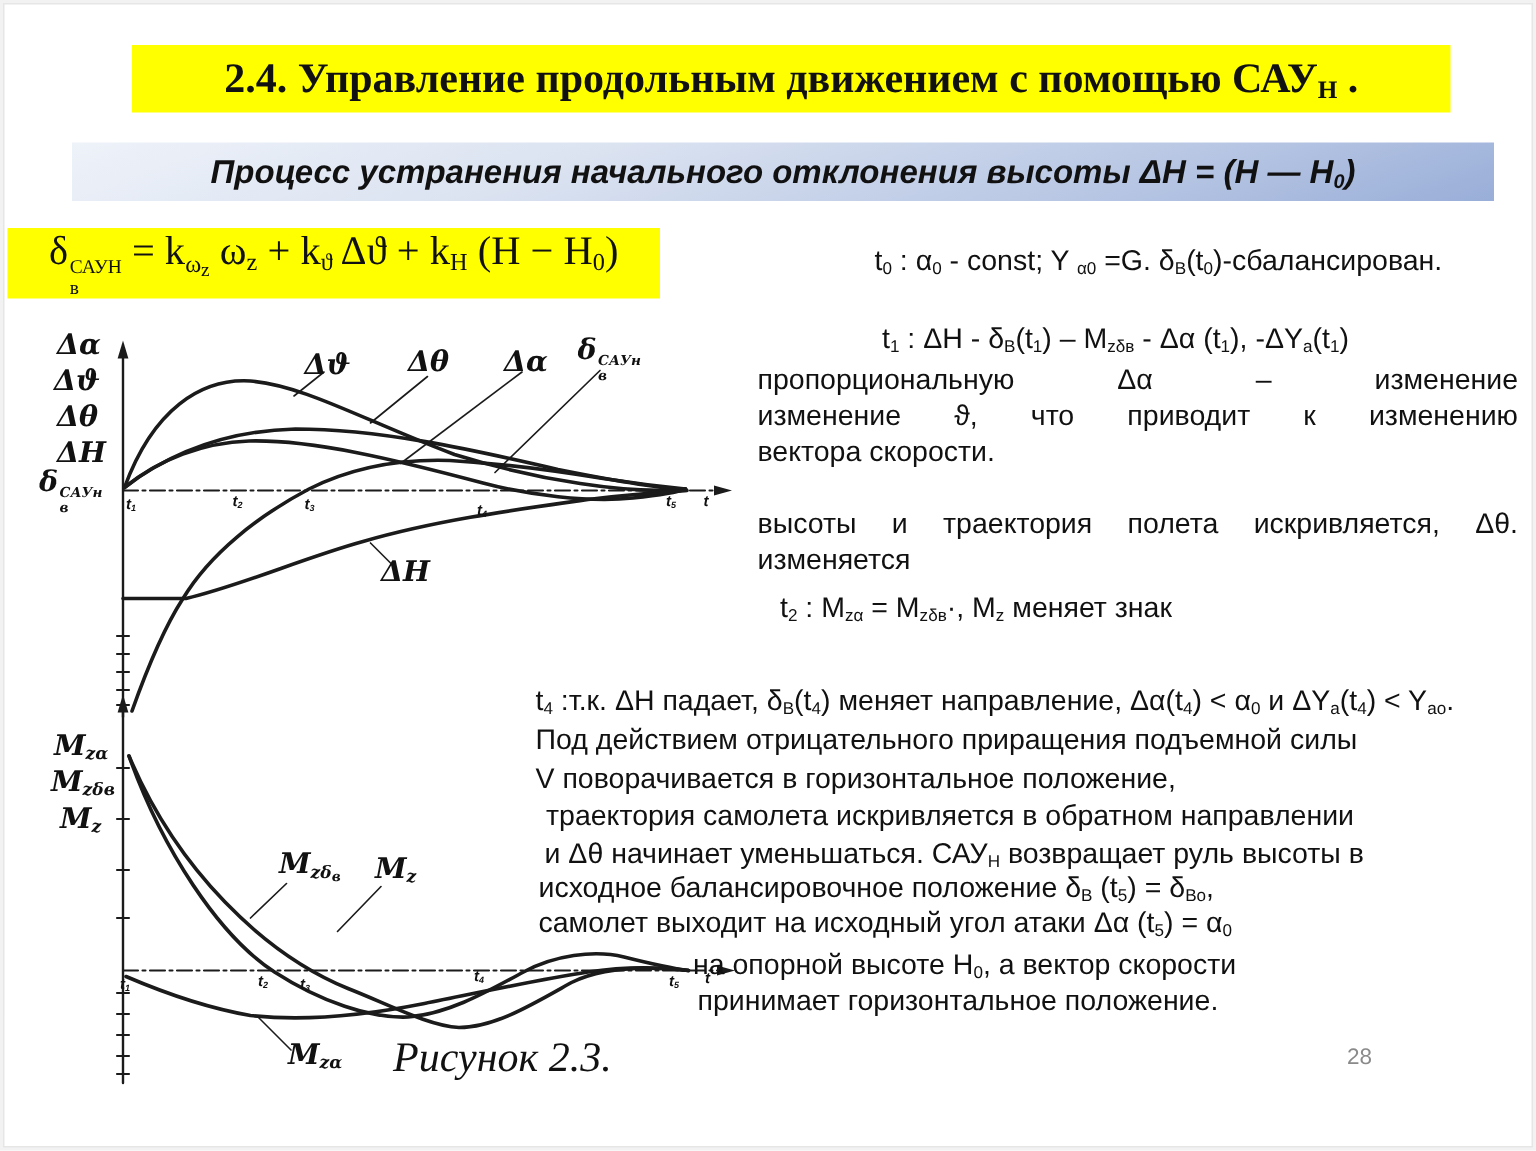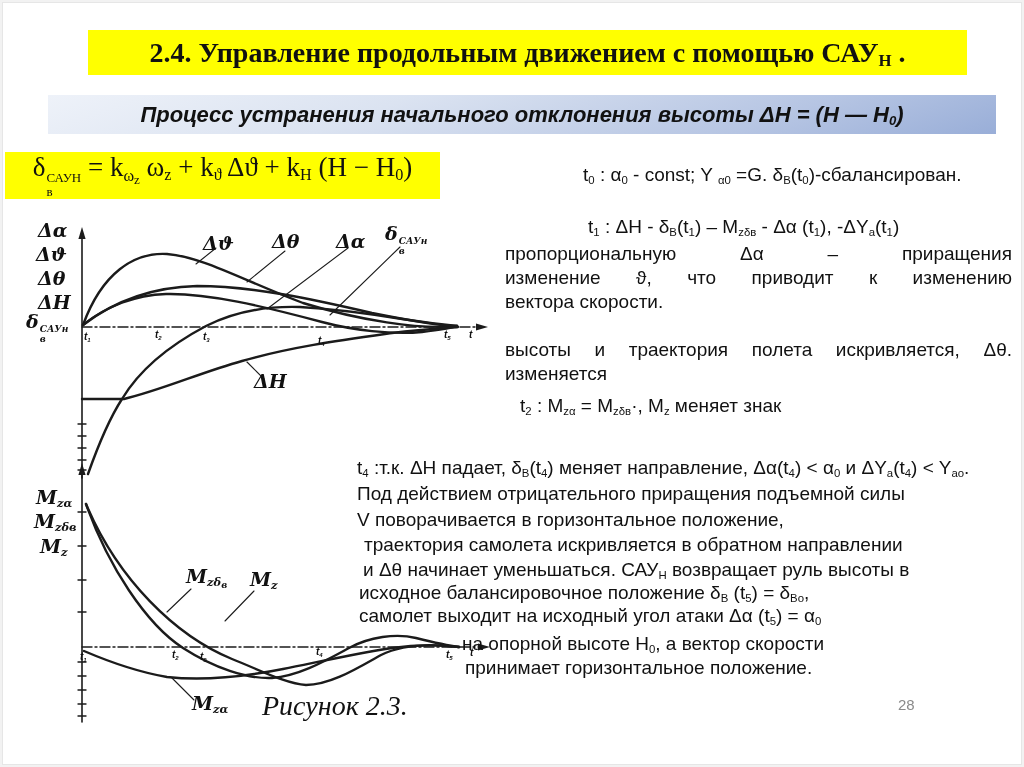--- a/index.html
+++ b/index.html
@@ -155,21 +155,21 @@
 
   <div class="abs tlab" style="left:80px;top:652px;">t<sub>1</sub></div>
   <div class="abs tlab" style="left:172px;top:650px;">t<sub>2</sub></div>
   <div class="abs tlab" style="left:200px;top:652px;">t<sub>3</sub></div>
   <div class="abs tlab" style="left:316px;top:647px;">t<sub>4</sub></div>
   <div class="abs tlab" style="left:446px;top:650px;">t<sub>5</sub></div>
   <div class="abs tlab" style="left:470px;top:648px;">t</div>
 
   <div class="abs note" style="left:583px;top:164px;">t<sub>0</sub> : α<sub>0</sub>  - const;  Y <sub>α0</sub> =G.   δ<sub>В</sub>(t<sub>0</sub>)-сбалансирован.</div>
   <div class="abs note" style="left:588px;top:216px;">t<sub>1</sub> : ΔH - δ<sub>В</sub>(t<sub>1</sub>) – M<sub>zδв</sub>  - Δα (t<sub>1</sub>), -ΔY<sub>a</sub>(t<sub>1</sub>)</div>
-  <div class="abs noteb spread" style="left:505px;top:243px;width:507px;">пропорциональную Δα – приращения</div>
+  <div class="abs noteb spread" style="left:505px;top:243px;width:507px;">пропорциональную Δα – изменение</div>
   <div class="abs noteb spread" style="left:505px;top:267px;width:507px;">изменение ϑ, что приводит к изменению</div>
   <div class="abs note" style="left:505px;top:291px;">вектора скорости.</div>
   <div class="abs noteb spread" style="left:505px;top:339px;width:507px;">высоты и траектория полета искривляется, Δθ.</div>
   <div class="abs note" style="left:505px;top:363px;">изменяется</div>
   <div class="abs note" style="left:520px;top:395px;">t<sub>2</sub> : M<sub>zα</sub> = M<sub>zδв</sub>·, M<sub>z</sub> меняет знак</div>
   <div class="abs note" style="left:357px;top:457px;">t<sub>4</sub> :т.к. ΔH падает, δ<sub>В</sub>(t<sub>4</sub>) меняет направление, Δα(t<sub>4</sub>) &lt; α<sub>0</sub> и ΔY<sub>a</sub>(t<sub>4</sub>) &lt; Y<sub>ао</sub>.</div>
   <div class="abs note" style="left:357px;top:483px;">Под действием отрицательного приращения подъемной силы</div>
   <div class="abs note" style="left:357px;top:509px;">V поворачивается в горизонтальное положение,</div>
   <div class="abs note" style="left:364px;top:534px;">траектория самолета искривляется в обратном направлении</div>
   <div class="abs note" style="left:363px;top:559px;">и Δθ начинает уменьшаться. САУ<sub>Н</sub> возвращает руль высоты в</div>

